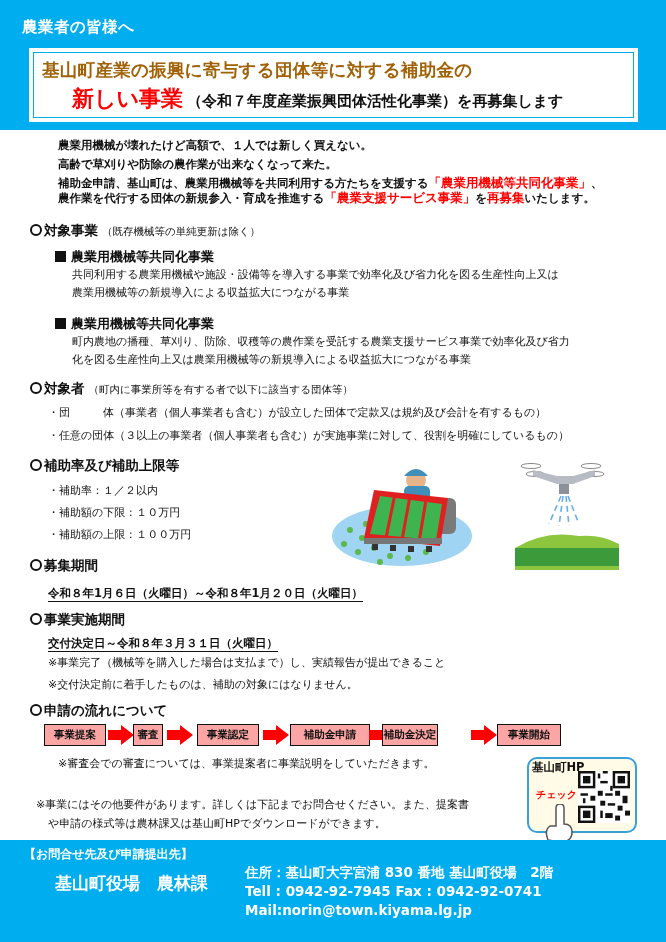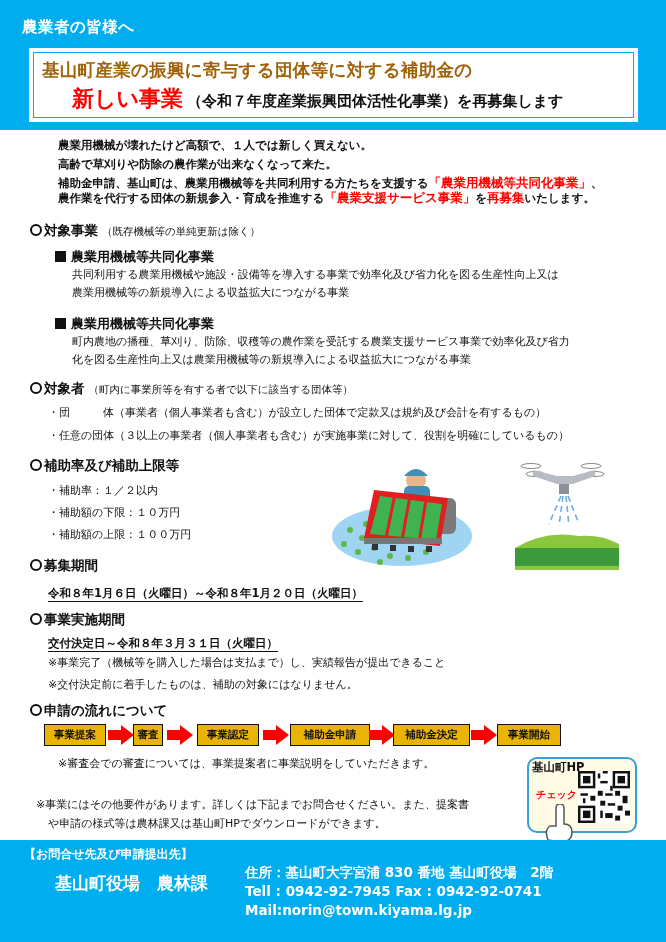--- a/index.html
+++ b/index.html
@@ -26,21 +26,21 @@
   .sec-h .sub { font-size: 10.5px; font-weight: normal; margin-left: 4px; }
   .circle-mark { display: inline-block; width: 12px; height: 12px; border: 2px solid #111; border-radius: 50%; margin-right: 2px; vertical-align: -1px; }
 
   .sub-h { left: 55px; font-size: 13px; font-weight: bold; color: #111; }
   .sq-mark { display: inline-block; width: 11px; height: 11px; background: #111; margin-right: 5px; vertical-align: -1px; }
   .body-t { left: 72px; font-size: 11px; color: #111; }
   .bullet-t { left: 48px; font-size: 11px; color: #111; }
   .underline-t { font-size: 11.5px; font-weight: bold; color: #111; border-bottom: 1.5px solid #111; padding-bottom: 1px; text-align: right; }
 
   
-  .flow-box { position: absolute; top: 724px; height: 22px; border: 1.5px solid #111; background: #eab308; font-size: 10.5px; font-weight: bold; display: flex; align-items: center; justify-content: center; }
+  .flow-box { position: absolute; top: 724px; height: 22px; border: 1.5px solid #111; background: #fca5a5; font-size: 10.5px; font-weight: bold; display: flex; align-items: center; justify-content: center; }
   .flow-arrow { position: absolute; top: 725px; width: 26px; height: 20px; }
 
   
   .bubble { position: absolute; left: 527px; top: 757px; width: 110px; height: 76px; background: #fffbe6; border: 2px solid #3aa0d8; border-radius: 10px; }
   .bubble-title { left: 532px; top: 760px; font-size: 11.5px; font-weight: bold; color: #111; }
   .check-label { left: 536px; top: 788px; font-size: 10px; font-weight: bold; color: #ff0000; }
   .qr { position: absolute; left: 578px; top: 771px; width: 52px; height: 52px; background: #fff; }
 
   
   .footer-band { position: absolute; left: 0; top: 840px; width: 666px; height: 102px; background: #00adee; }
@@ -176,21 +176,21 @@
     <polygon points="0,5 13,5 13,0 26,10 13,20 13,15 0,15" fill="#ff0000"></polygon>
   </svg>
 <div class="flow-box" style="left:197px; width:62px">事業認定</div>
 <svg class="flow-arrow" style="left:263px" viewBox="0 0 26 20">
     <polygon points="0,5 13,5 13,0 26,10 13,20 13,15 0,15" fill="#ff0000"></polygon>
   </svg>
 <div class="flow-box" style="left:290px; width:80px">補助金申請</div>
 <svg class="flow-arrow" style="left:369px" viewBox="0 0 26 20">
     <polygon points="0,5 13,5 13,0 26,10 13,20 13,15 0,15" fill="#ff0000"></polygon>
   </svg>
-<div class="flow-box" style="left:393px; width:77px">補助金決定</div>
+<div class="flow-box" style="left:382px; width:56px">補助金決定</div>
 <svg class="flow-arrow" style="left:471px" viewBox="0 0 26 20">
     <polygon points="0,5 13,5 13,0 26,10 13,20 13,15 0,15" fill="#ff0000"></polygon>
   </svg>
 <div class="flow-box" style="left:497px; width:64px">事業開始</div>
 
 <div class="abs bullet-t" style="top:756px; left:58px">※審査会での審査については、事業提案者に事業説明をしていただきます。</div>
 
 <div class="abs bullet-t" style="top:797px; left:36px">※事業にはその他要件があります。詳しくは下記までお問合せください。また、提案書</div>
 <div class="abs bullet-t" style="top:816px; left:48px">や申請の様式等は農林課又は基山町HPでダウンロードができます。</div>
 

